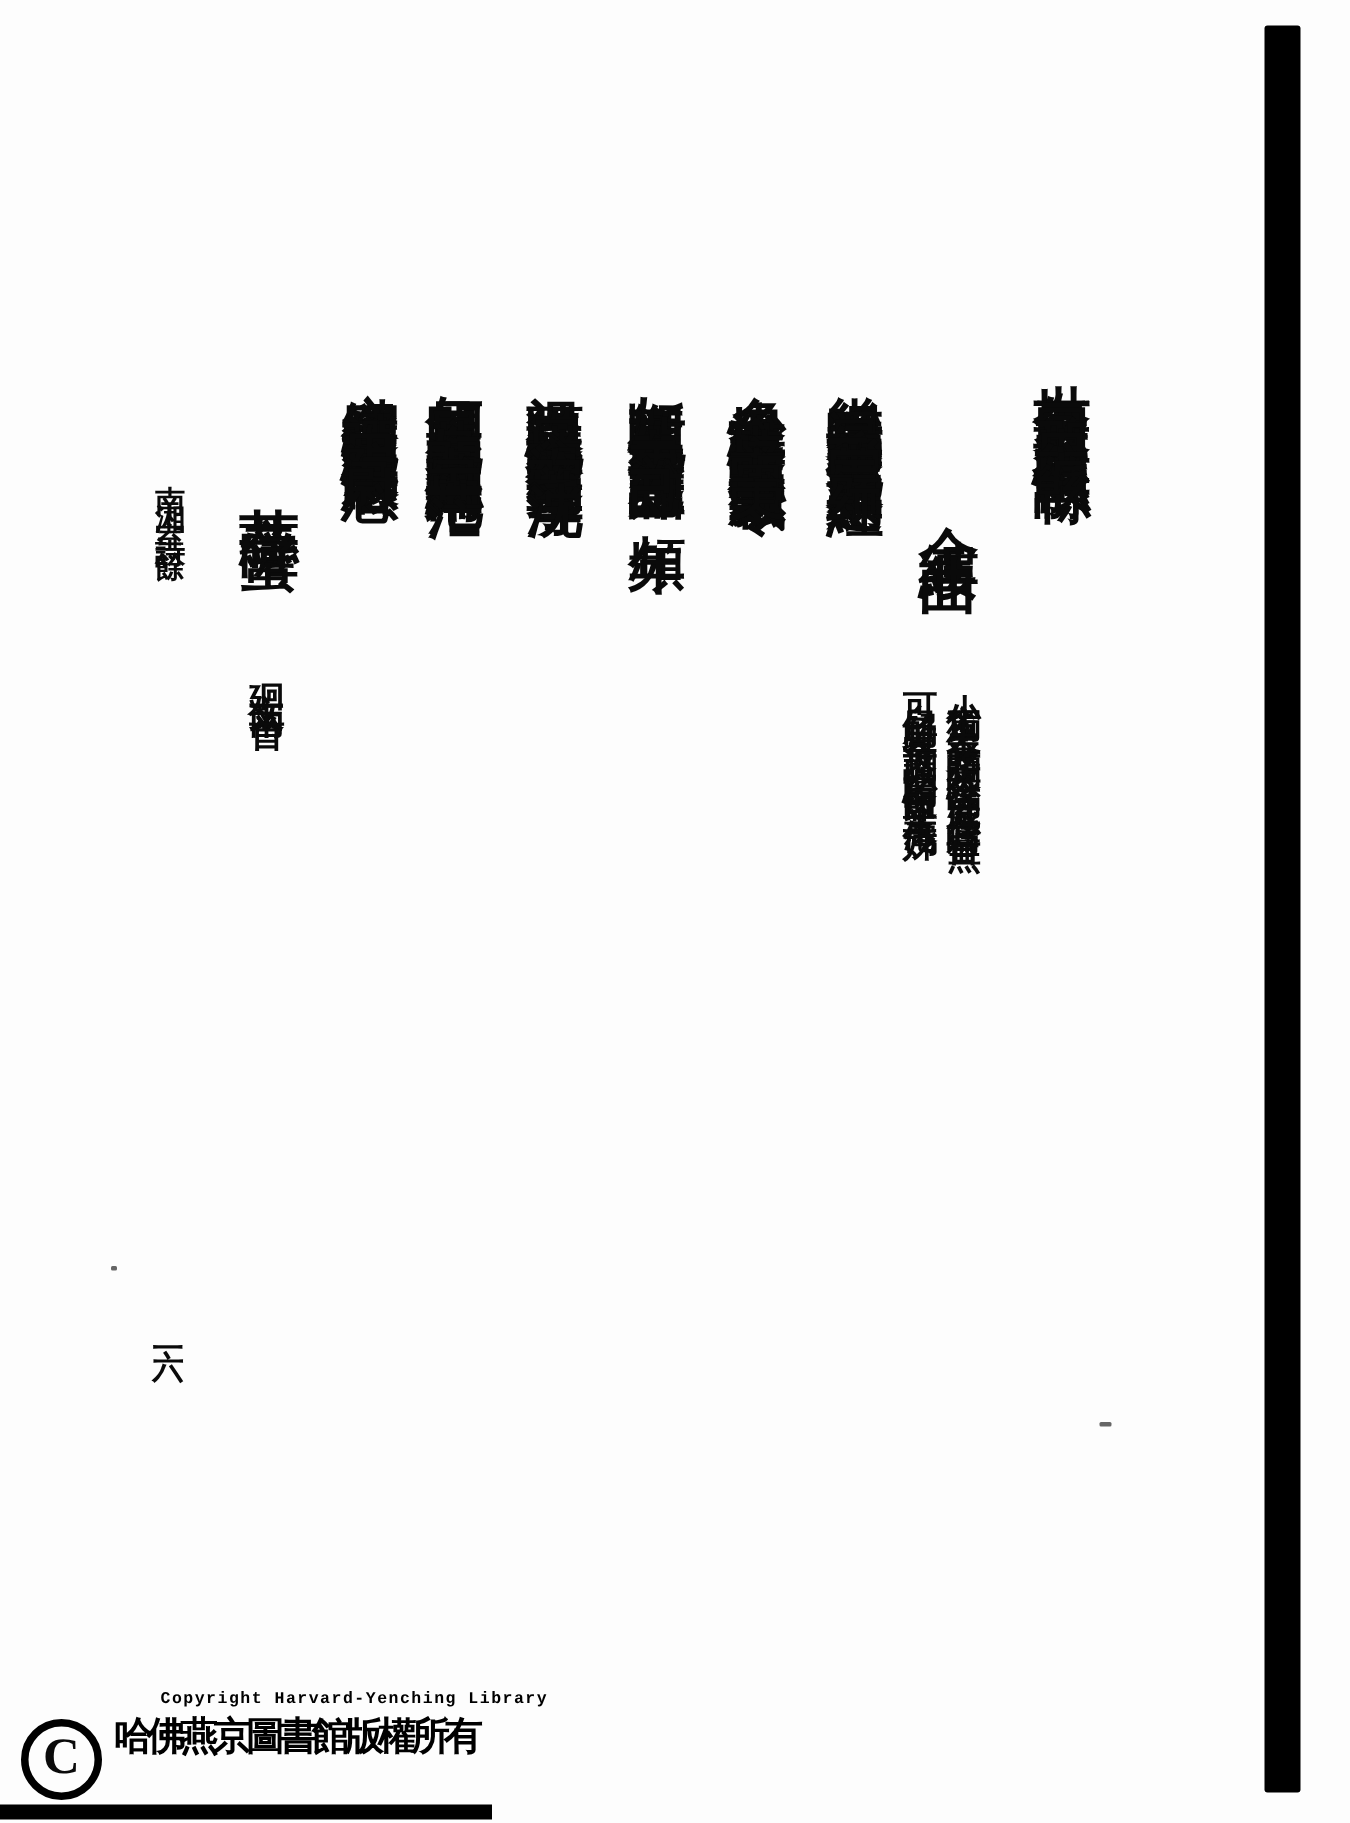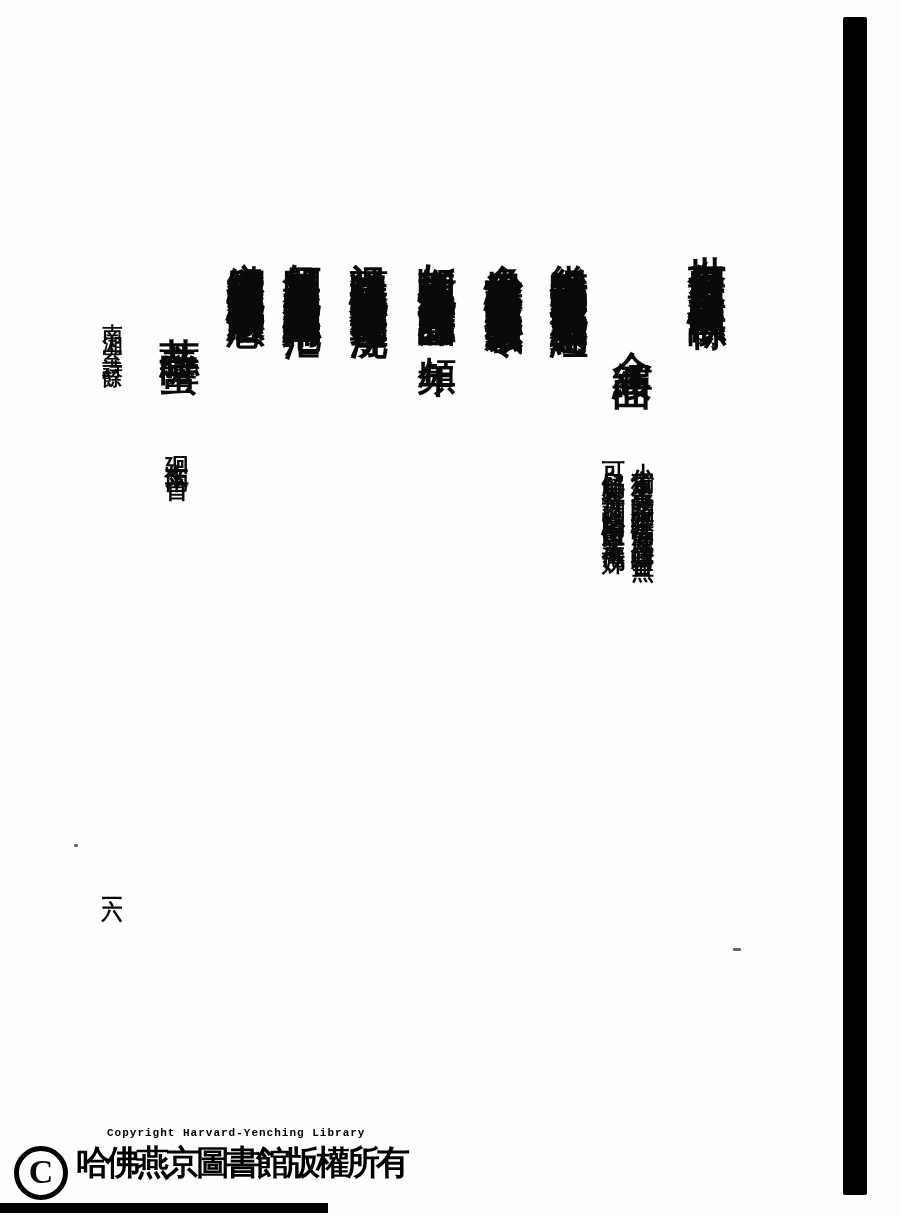--- a/index.html
+++ b/index.html
@@ -33,21 +33,21 @@
     position:absolute;left:14px;top:1146px;width:44px;height:44px;
     border:5px solid #000;border-radius:50%;
     display:flex;align-items:center;justify-content:center;
   }
   .stamp-c{
     font-family:"Liberation Serif",serif;
     font-size:34px;font-weight:bold;line-height:1;padding-bottom:3px;
   }
   .stamp-cn{
     position:absolute;left:76px;top:1140px;
-    font-size:34px;font-weight:bold;letter-spacing:-4px;
+    font-size:26px;font-weight:bold;letter-spacing:-4px;
     white-space:nowrap;color:#000;
   }
   .stamp-en{
     position:absolute;left:78px;top:1127px;
     font-family:"Liberation Mono","DejaVu Sans Mono",monospace;
     font-size:11px;font-weight:bold;letter-spacing:1px;
     white-space:nowrap;color:#000;margin-left:29px;
   }
   .bottom-bar{
     position:absolute;left:0;top:1203px;width:328px;height:10px;background:#000;

